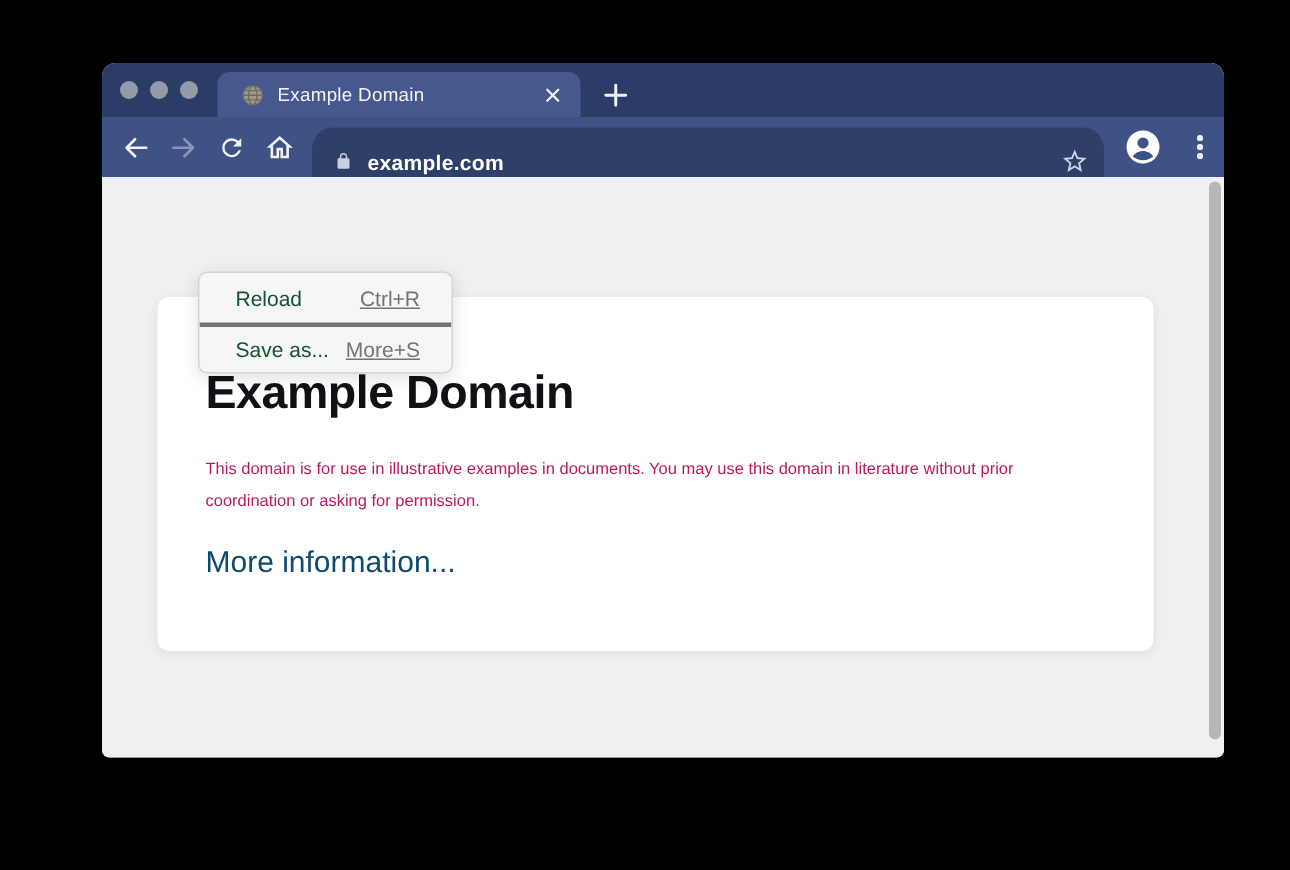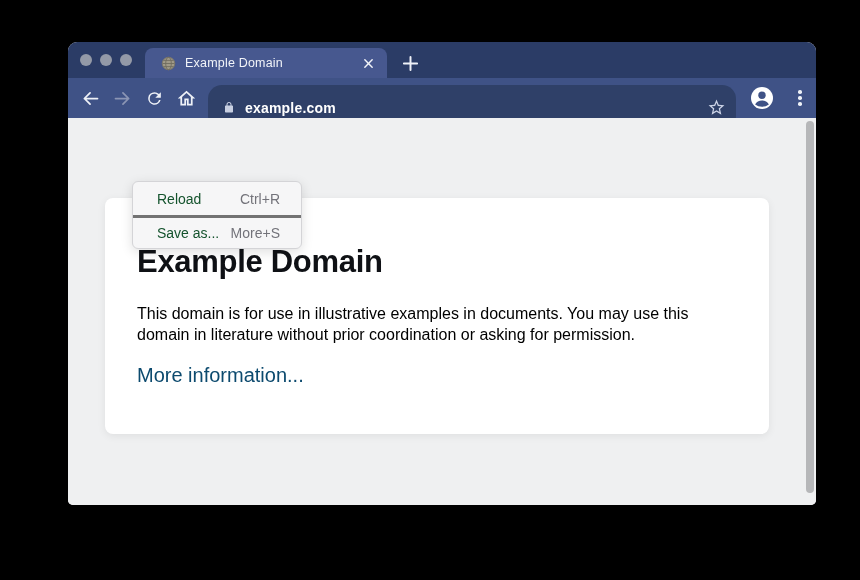--- a/index.html
+++ b/index.html
@@ -41,31 +41,31 @@
   
   .content { position:relative; height:387px; background:#eff0f1; }
 
   .scrollbar-thumb { position:absolute; right:2px; top:3px; width:8px; height:372px;
                      background:#b6b7b9; border-radius:4px; }
 
   .card { position:absolute; left:37px; top:80px; width:664px; height:236px;
           background:#fff; border-radius:8px; box-shadow:0 2px 8px rgba(0,0,0,.07);
           padding:46px 54px 0 32px; }
   .card h1 { font-size:31px; font-weight:700; color:#0f1115; letter-spacing:-.3px; }
-  .card p  { margin-top:23px; font-size:16px; line-height:21px; color:#000000; max-width:600px; }
+  .card p  { margin-top:23px; font-size:11px; line-height:21px; color:#be185d; max-width:600px; }
   .card a  { display:inline-block; margin-top:19px; font-size:20px; color:#0c4a6e; text-decoration:none; cursor:pointer; }
 
   .context-menu { position:absolute; left:64px; top:63px; width:170px; z-index:5;
                   background:#f6f6f7; border:1px solid #d4d4d7; border-radius:6px;
                   box-shadow:0 3px 12px rgba(0,0,0,.13); overflow:hidden; }
   .menu-item { height:33px; display:flex; align-items:center; justify-content:space-between;
                padding:0 21px 0 24px; cursor:pointer; }
   .menu-item + .menu-item { border-top:3px solid #737373; }
   .menu-item .mi-label { font-size:14px; color:#14532d; }
-  .menu-item .mi-shortcut { font-size:14px; color:#73737a; }
+  .menu-item .mi-shortcut { font-size:14px; color:#73737a;text-decoration:underline; }
 
   svg { display:block; }
 </style>
 </head>
 <body>
 
 <div class="window">
 
   <div class="tabstrip">
     <div class="traffic-lights">

